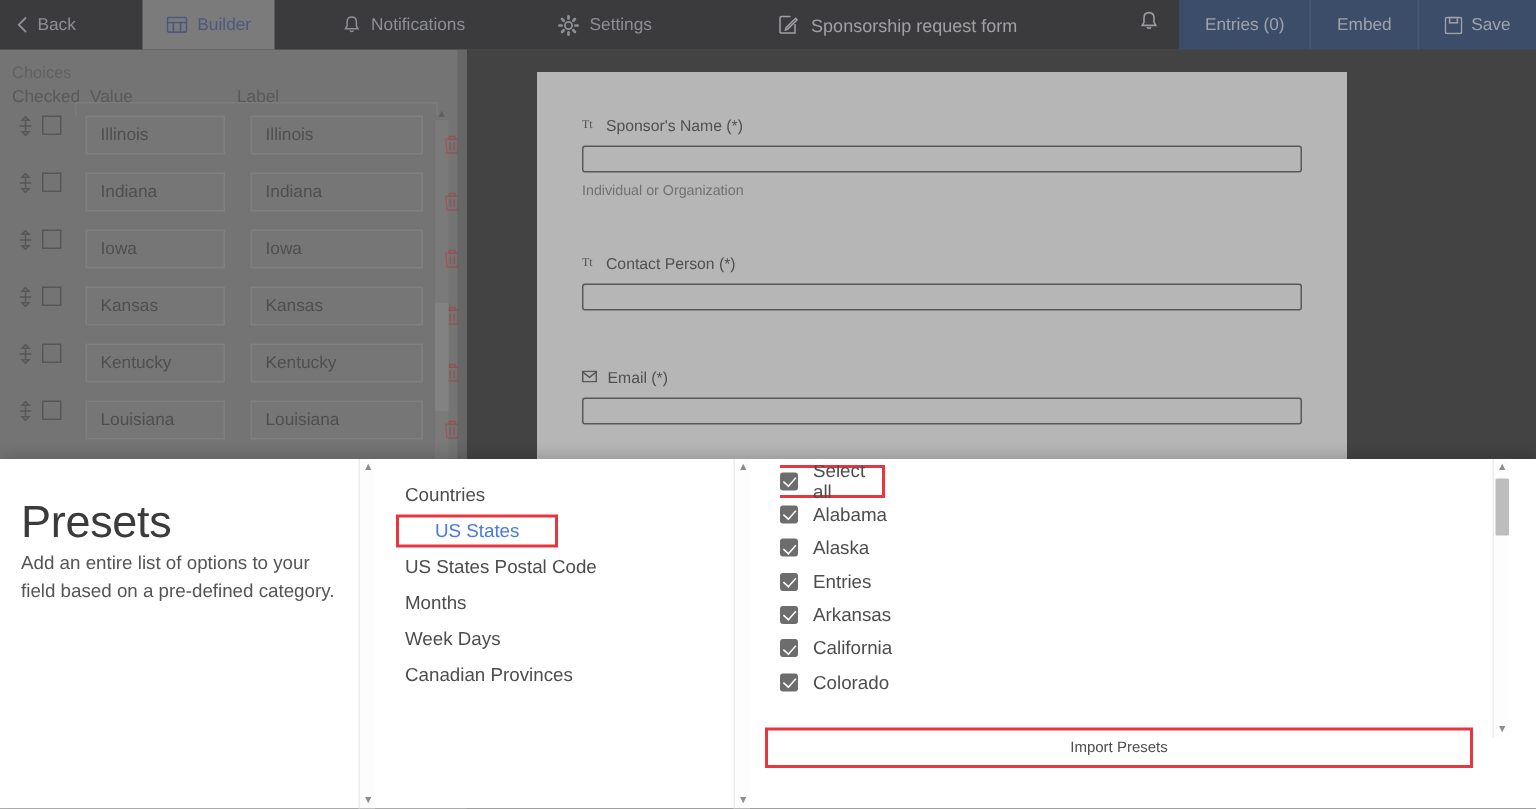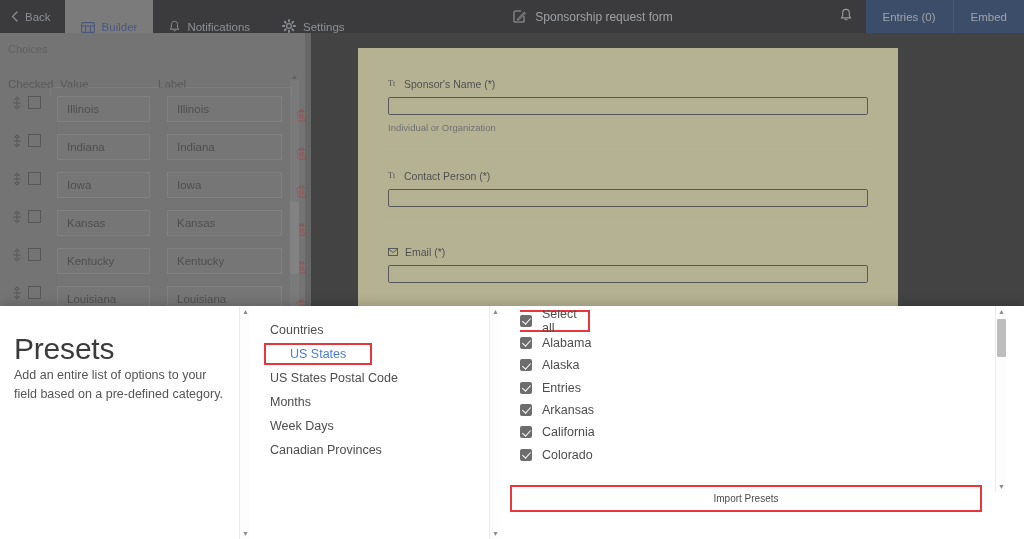--- a/index.html
+++ b/index.html
@@ -16,22 +16,22 @@
     position: absolute; top: 0; left: 0; width: 1024px; height: 33px;
     background: #2b2b2f; display: flex; align-items: stretch;
     z-index: 5;
   }
   .tb-back {
     display: flex; align-items: center; gap: 6px;
     padding: 0 14px 0 10px; color: #b9bcc4; font-size: 11.5px;
     height: 33px;
   }
   .tb-tab {
-    display: flex; align-items: flex-end; gap: 7px;
-    padding: 0 16px; height: 33px; font-size: 11.5px; color: #b9bcc4;
+    display: flex; align-items: center; gap: 7px;
+    padding: 0 16px; height: 33px; font-size: 11.5px; color: #b9bcc4; margin-left: 30px;
   }
   .tb-tab.active { background: #9a9a9a; color: #4a5d9e; }
   .tb-tab.active .tb-ico { color: #4a5d9e; }
   .tb-ico { display: inline-flex; align-items: center; color: #b9bcc4; }
   .tb-center {
     flex: 1; display: flex; align-items: center; justify-content: center;
     gap: 9px; color: #d7d9de; font-size: 12px;
   }
   .tb-bell { display: flex; align-items: center; padding: 0 14px; color: #cfd2d8; }
   .tb-right { display: flex; align-items: stretch; background: #2e4a7d; }
@@ -41,21 +41,21 @@
     border-left: 1px solid rgba(255,255,255,0.10);
   }
   .tb-btn:first-child { border-left: none; }
 
   
   .leftpanel {
     position: absolute; top: 33px; left: 0; width: 311px; height: 506px;
     background: #8d8d8d; overflow: hidden;
   }
   .lp-title { font-size: 11px; color: #6d6d6d; padding: 10px 0 4px 8px; }
-  .lp-head { display: flex; font-size: 11.5px; color: #5f5f5f; padding: 0 0 6px 8px; margin-top: 19px; }
+  .lp-head { display: flex; font-size: 11.5px; color: #5f5f5f; padding: 0 0 6px 8px; }
   .lp-head .h-checked { width: 52px; }
   .lp-head .h-value { width: 98px; }
   .lp-head .h-label { width: 100px; }
   .lp-rows { position: relative; }
   .lp-rowstrip {
     position: absolute; left: 50px; top: -9px; width: 242px; height: 9px;
     border: 1px solid rgba(255,255,255,0.13); border-bottom: none;
   }
   .choice-row {
     display: flex; height: 38px; padding-left: 6px;
@@ -91,21 +91,21 @@
     background: #777;
   }
 
   
   .preview-bg {
     position: absolute; top: 33px; left: 311px; width: 713px; height: 506px;
     background: #3a3a3a;
   }
   .form-card {
     position: absolute; top: 15px; left: 47px; width: 540px; height: 480px;
-    background: #fef9c3;
+    background: #ffffff;
   }
   .fld { padding: 0 30px; }
   .fld-label {
     display: flex; align-items: center; gap: 7px;
     font-size: 10.5px; color: #4f4f4f; margin-bottom: 7px;
   }
   .fld-input {
     height: 18px; border: 1px solid #5e5e5e; background: transparent;
     border-radius: 2px;
   }
@@ -268,20 +268,29 @@
       </span>
     </div>
 
     <div class="tb-right">
       <div class="tb-btn">
         <span>Entries (0)</span>
       </div>
       <div class="tb-btn">
         <span>Embed</span>
       </div>
+      <div class="tb-btn">
+        <span class="tb-ico">
+          <svg width="12" height="12" viewBox="0 0 12 12">
+            <rect x="0.6" y="0.6" width="10.8" height="10.8" rx="1" stroke="#d8dce6" stroke-width="1" fill="none"></rect>
+            <rect x="3.4" y="0.6" width="5.2" height="3.6" stroke="#d8dce6" stroke-width="1" fill="none"></rect>
+          </svg>
+        </span>
+        <span>Save</span>
+      </div>
     </div>
   </div>
 
   <div class="preview-bg">
     <div class="form-card">
 
       <div style="padding-top:30px">
         <div class="fld">
           <div class="fld-label">
             <span>

